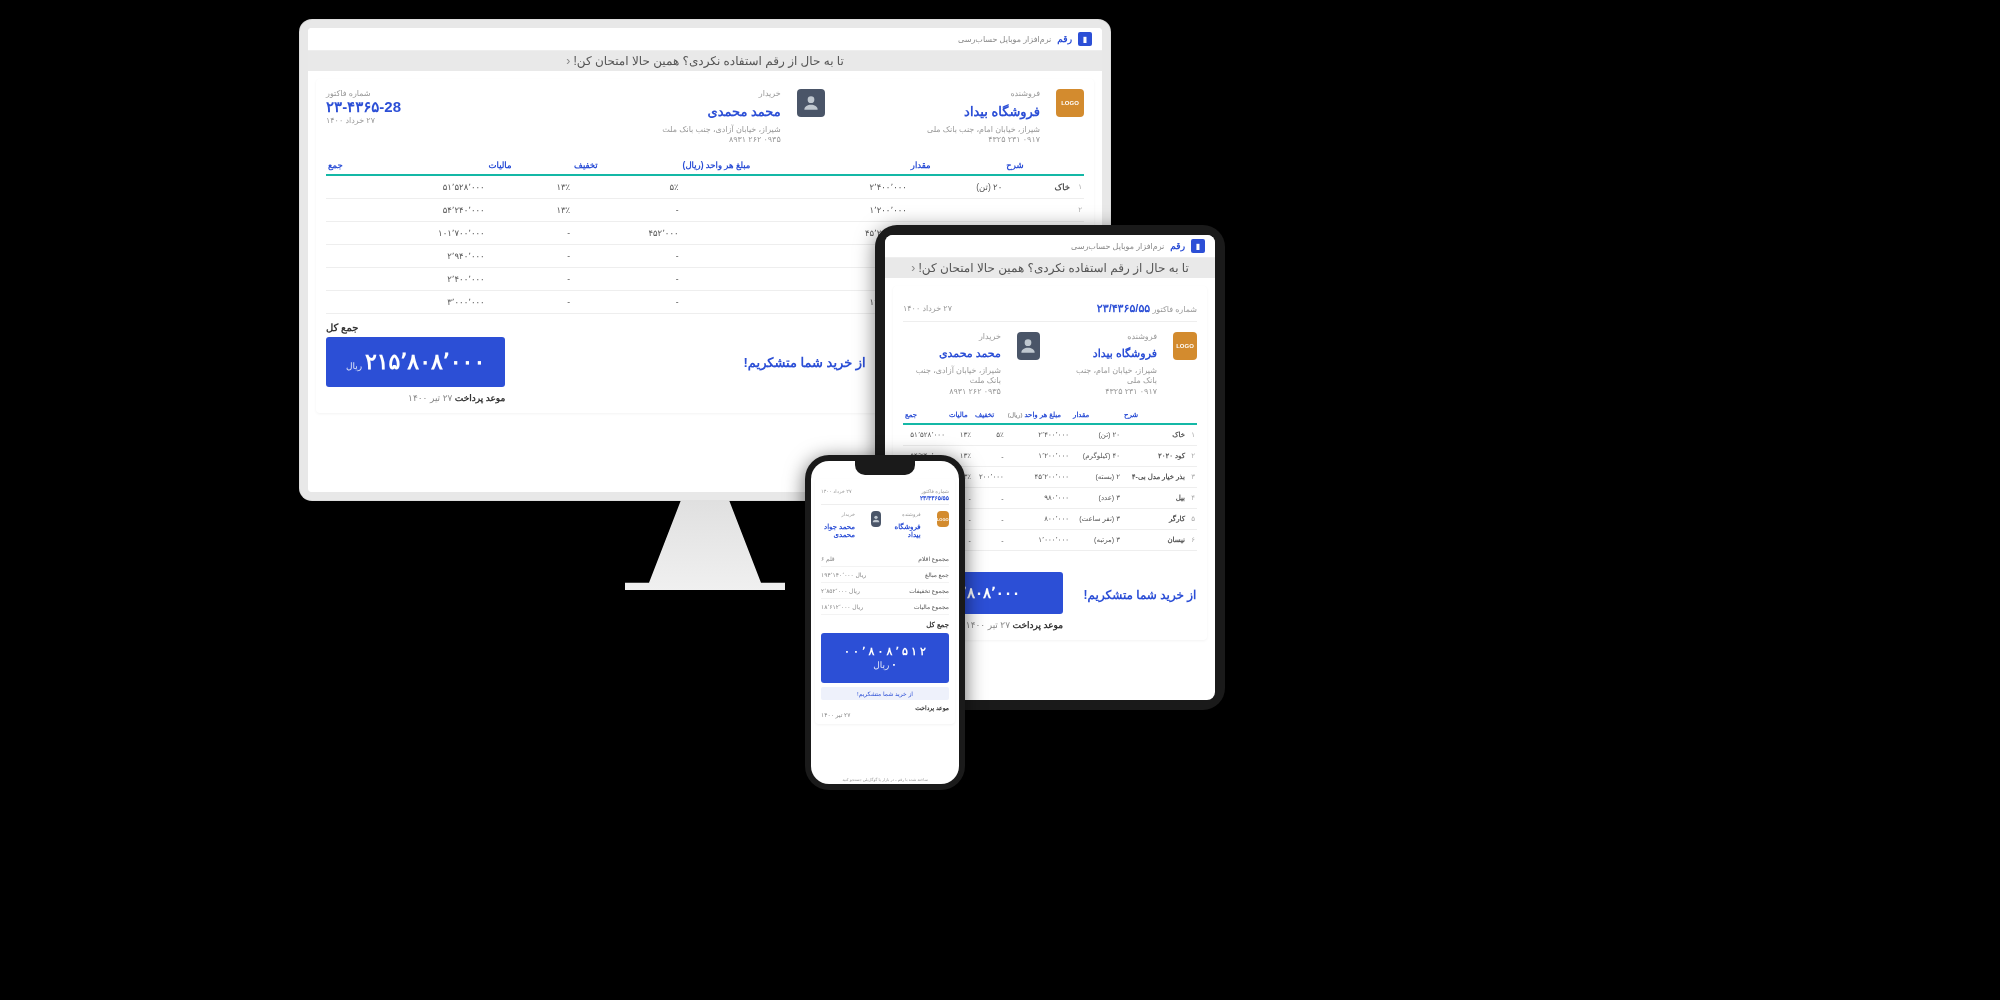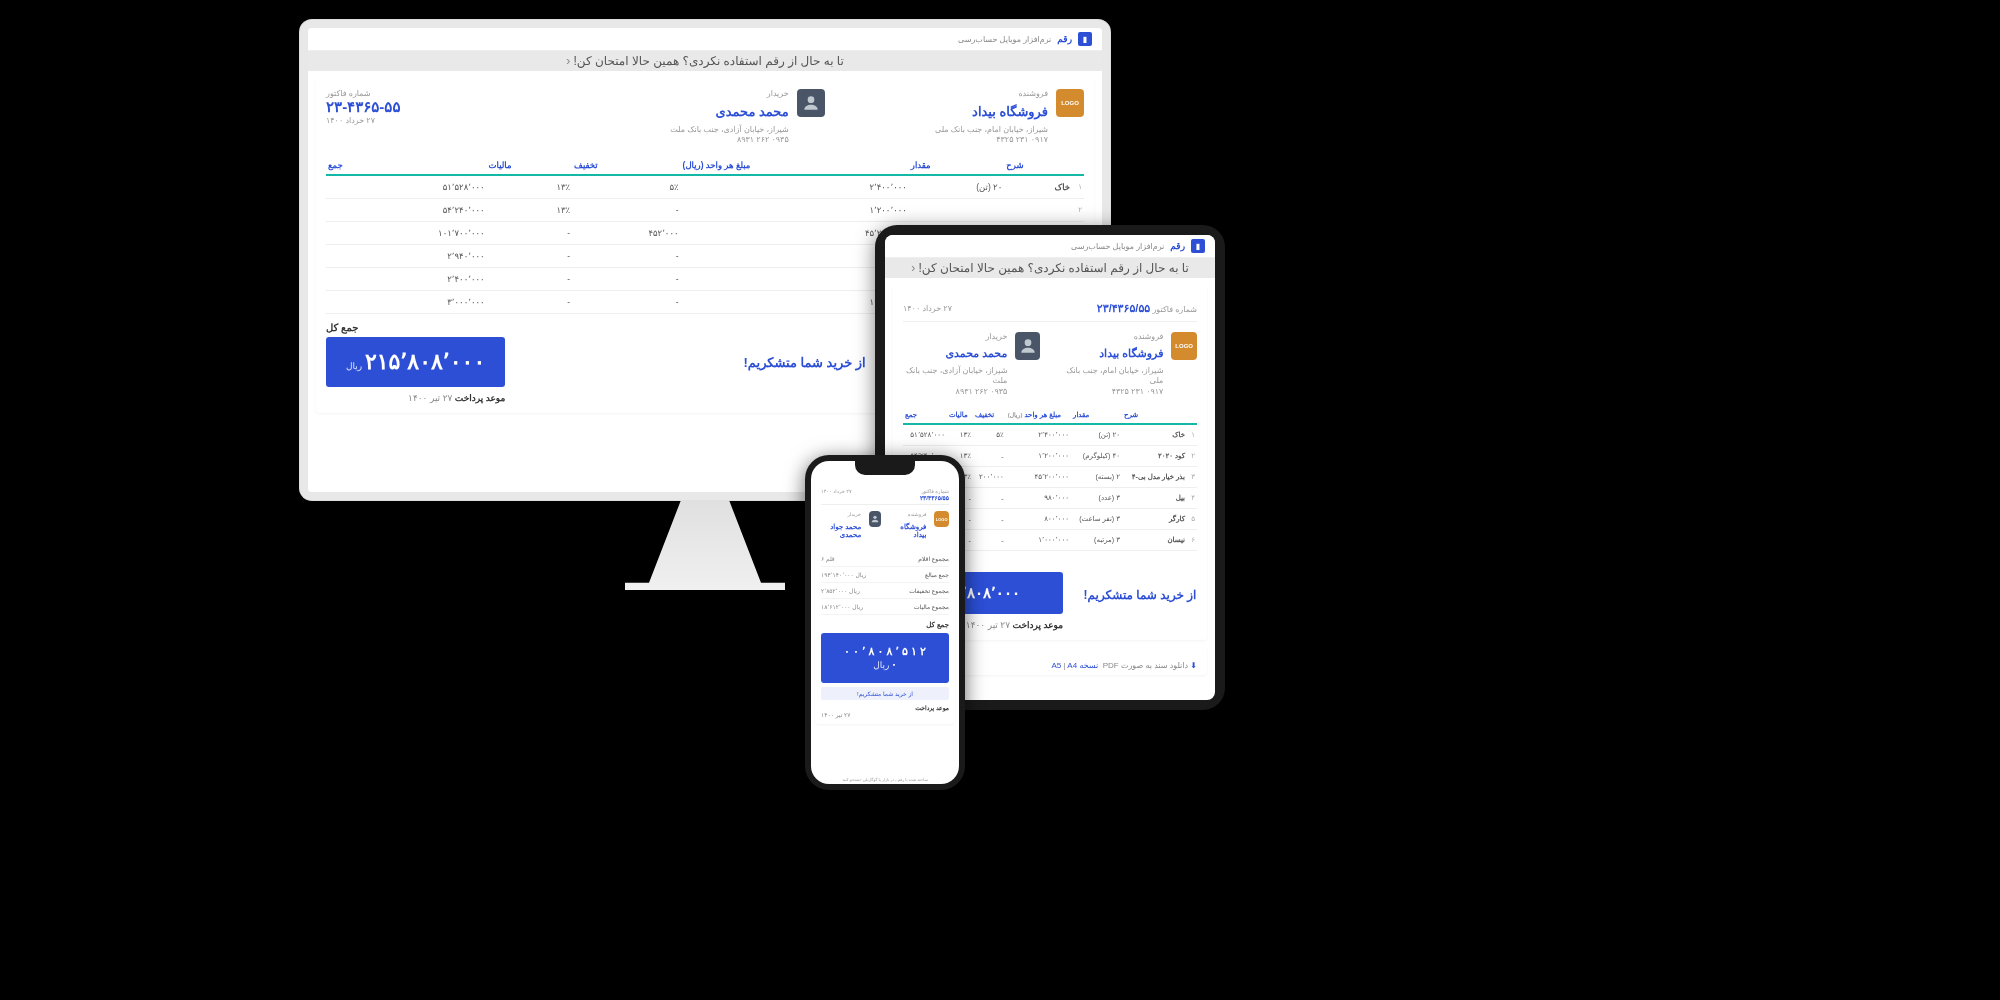--- a/index.html
+++ b/index.html
@@ -24,21 +24,21 @@
 .hdr{background:#fff;padding:4px 10px;border-bottom:1px solid #eee;display:flex;align-items:center;gap:6px;font-size:9px}
 .logo{width:14px;height:14px;background:#2c4fd6;border-radius:2px;display:inline-flex;align-items:center;justify-content:center;color:#fff;font-size:8px}
 .app-name{color:#2c4fd6;font-weight:700}
 .app-sub{color:#888;font-size:8px}
 .banner{background:#e9e9e9;color:#555;text-align:center;padding:3px;font-size:12px}
 .banner .chev{color:#888}
 
 .card{background:#fff;margin:8px;border-radius:4px;padding:10px;box-shadow:0 1px 3px rgba(0,0,0,.05)}
 
 .parties{display:flex;gap:20px}
-.party{flex:1;display:flex;gap:8px}
+.party{flex:1;display:flex;gap:16px}
 .party-logo{width:28px;height:28px;background:#d38b2e;border-radius:4px;display:flex;align-items:center;justify-content:center;color:#fff;font-size:6px;font-weight:700}
 .party-avatar{width:28px;height:28px;background:#4a5568;border-radius:4px;display:flex;align-items:center;justify-content:center}
 .party-avatar svg{width:20px;height:20px;fill:#c0c8d0}
 .p-label{color:#999;font-size:8px}
 .p-name{color:#2c4fd6;font-weight:700;font-size:13px;margin:6px 0}
 .p-addr,.p-phone{color:#999;font-size:8px;line-height:1.3}
 
 .inv-no{text-align:left}
 .inv-no .lbl{color:#999;font-size:8px}
 .inv-no .num{color:#2c4fd6;font-weight:700;font-size:15px}
@@ -131,21 +131,21 @@
               </div>
         <div>
           <div class="p-label">خریدار</div>
           <div class="p-name">محمد محمدی</div>
           <div class="p-addr">شیراز، خیابان آزادی، جنب بانک ملت</div>
           <div class="p-phone">۰۹۳۵ ۲۶۲ ۸۹۳۱</div>
         </div>
       </div>
       <div class="inv-no" style="flex:1">
         <div class="lbl">شماره فاکتور</div>
-        <div class="num">۲۳-۴۳۶۵-۵۵</div>
+        <div class="num">۲۳-۴۳۶۵-28</div>
         <div class="dt">۲۷ خرداد ۱۴۰۰</div>
       </div>
     </div>
 
     <table>
       <thead>
               <tr>
         <th style="width:12px"></th>
         <th>شرح</th>
         <th>مقدار</th>
@@ -343,27 +343,20 @@
     </table>
     <div class="totals">
       <div class="thanks">از خرید شما متشکریم!</div>
       <div style="text-align:left">
         <div style="color:#333;font-weight:700;font-size:9px;margin-bottom:3px;text-align:left">جمع کل</div>
         <div class="total-pill">
           <span class="amt">۴۲٬۸۰۸٬۰۰۰</span>
         </div>
         <div class="due"><b>موعد پرداخت</b>&nbsp;<span>۲۷ تیر ۱۴۰۰</span></div>
       </div>
-    </div>
-  </div>
-  <div class="card" style="padding:5px 10px">
-    <div class="dl">
-      <span style="color:#2c4fd6">⬇</span>
-      <span>دانلود سند به صورت PDF</span>&nbsp;
-      <a>نسخه A5</a> | <a>A4</a>
     </div>
   </div>
 </div>
 </div>
 </div>
 
 <div class="iphone">
 <div class="iphone-screen">
 <div class="notch"></div>
 <div class="app" style="padding-top:14px">

